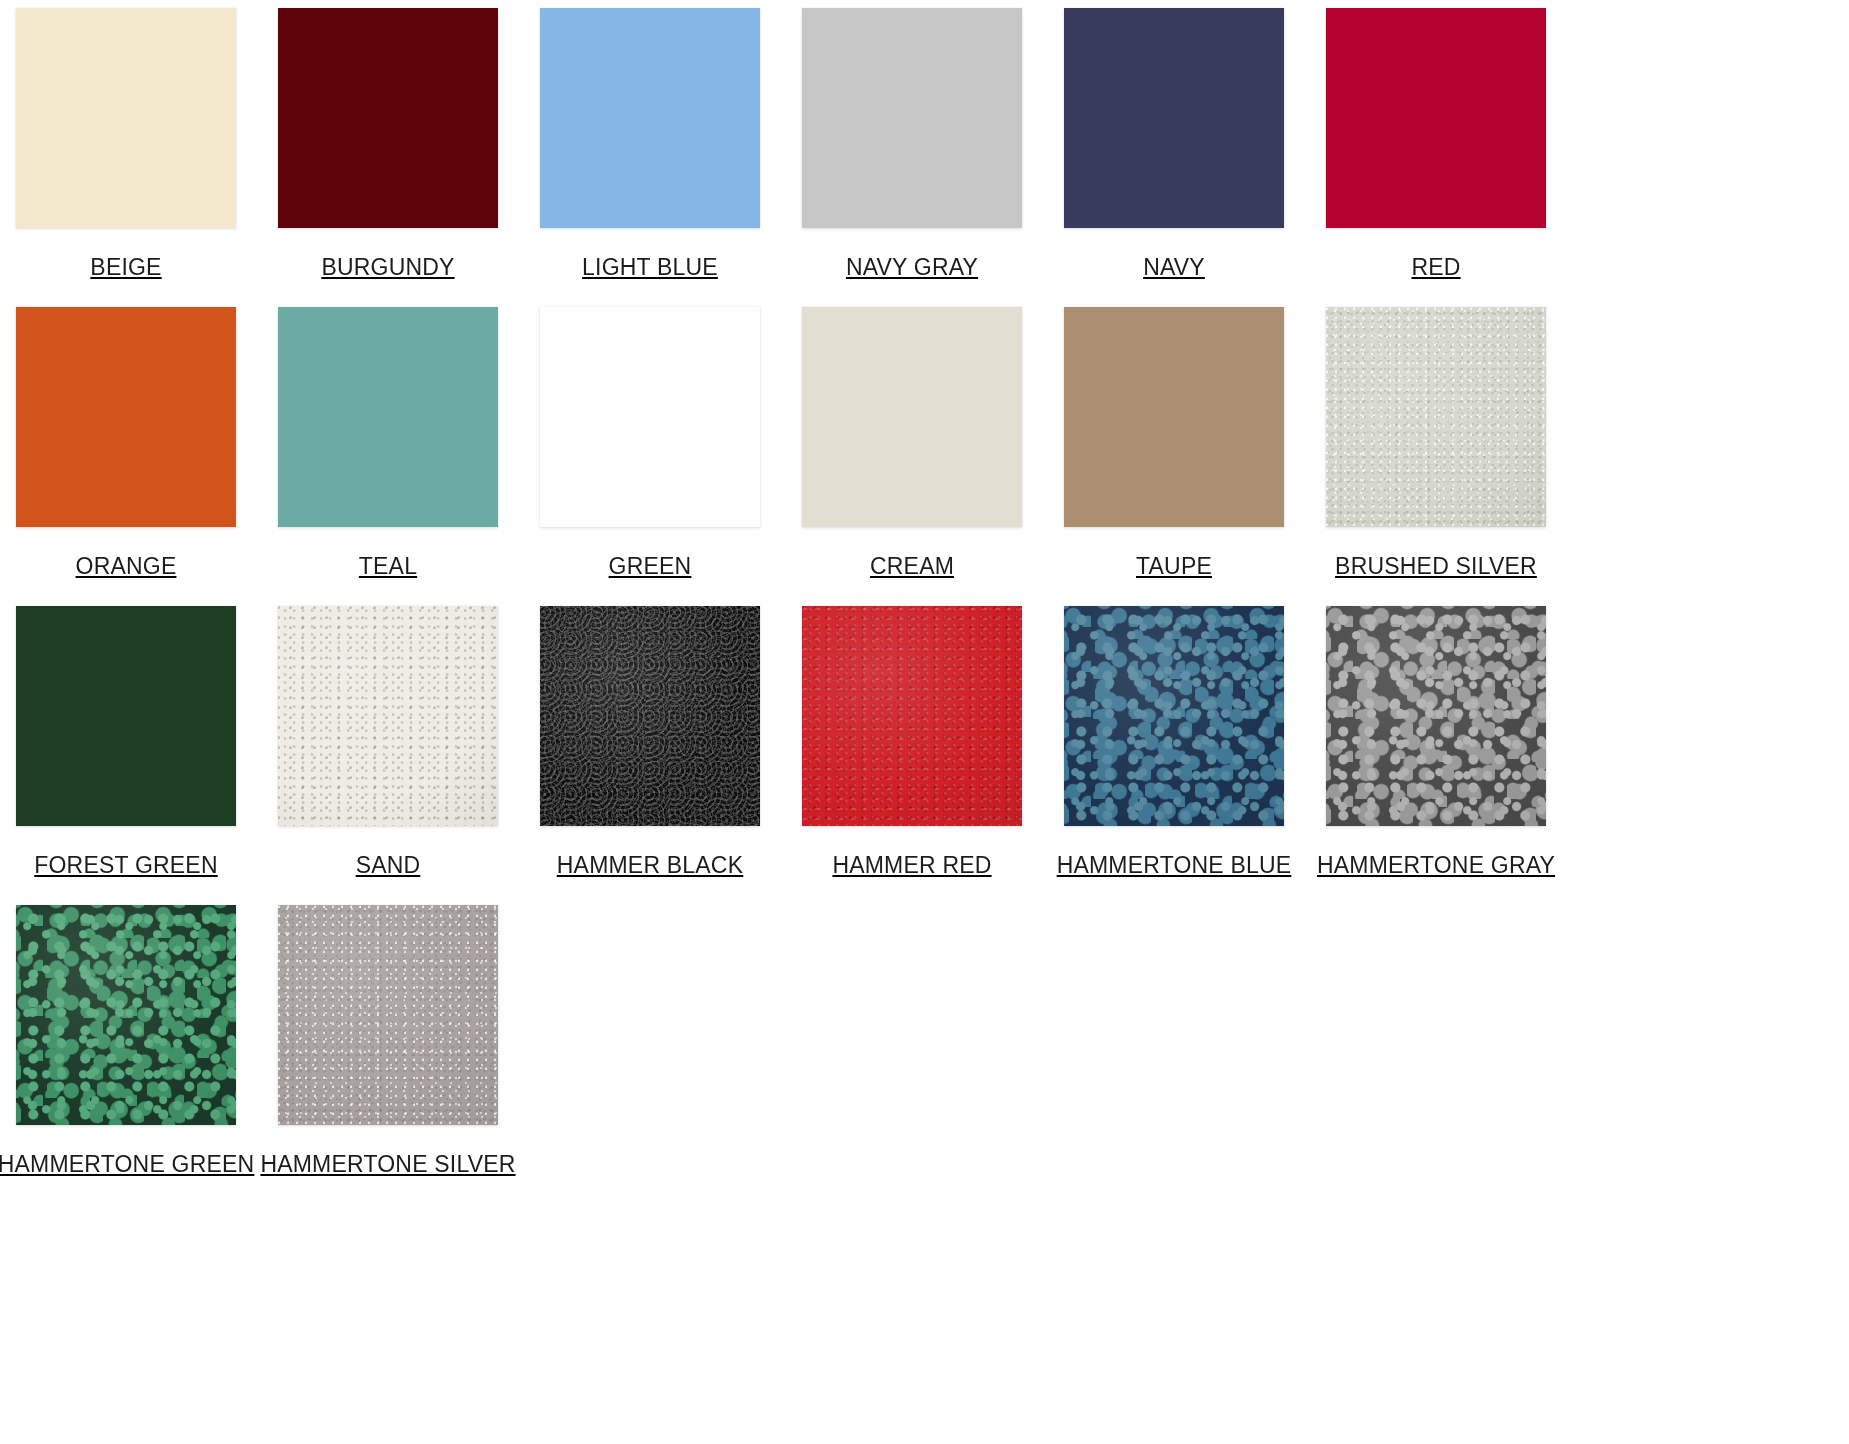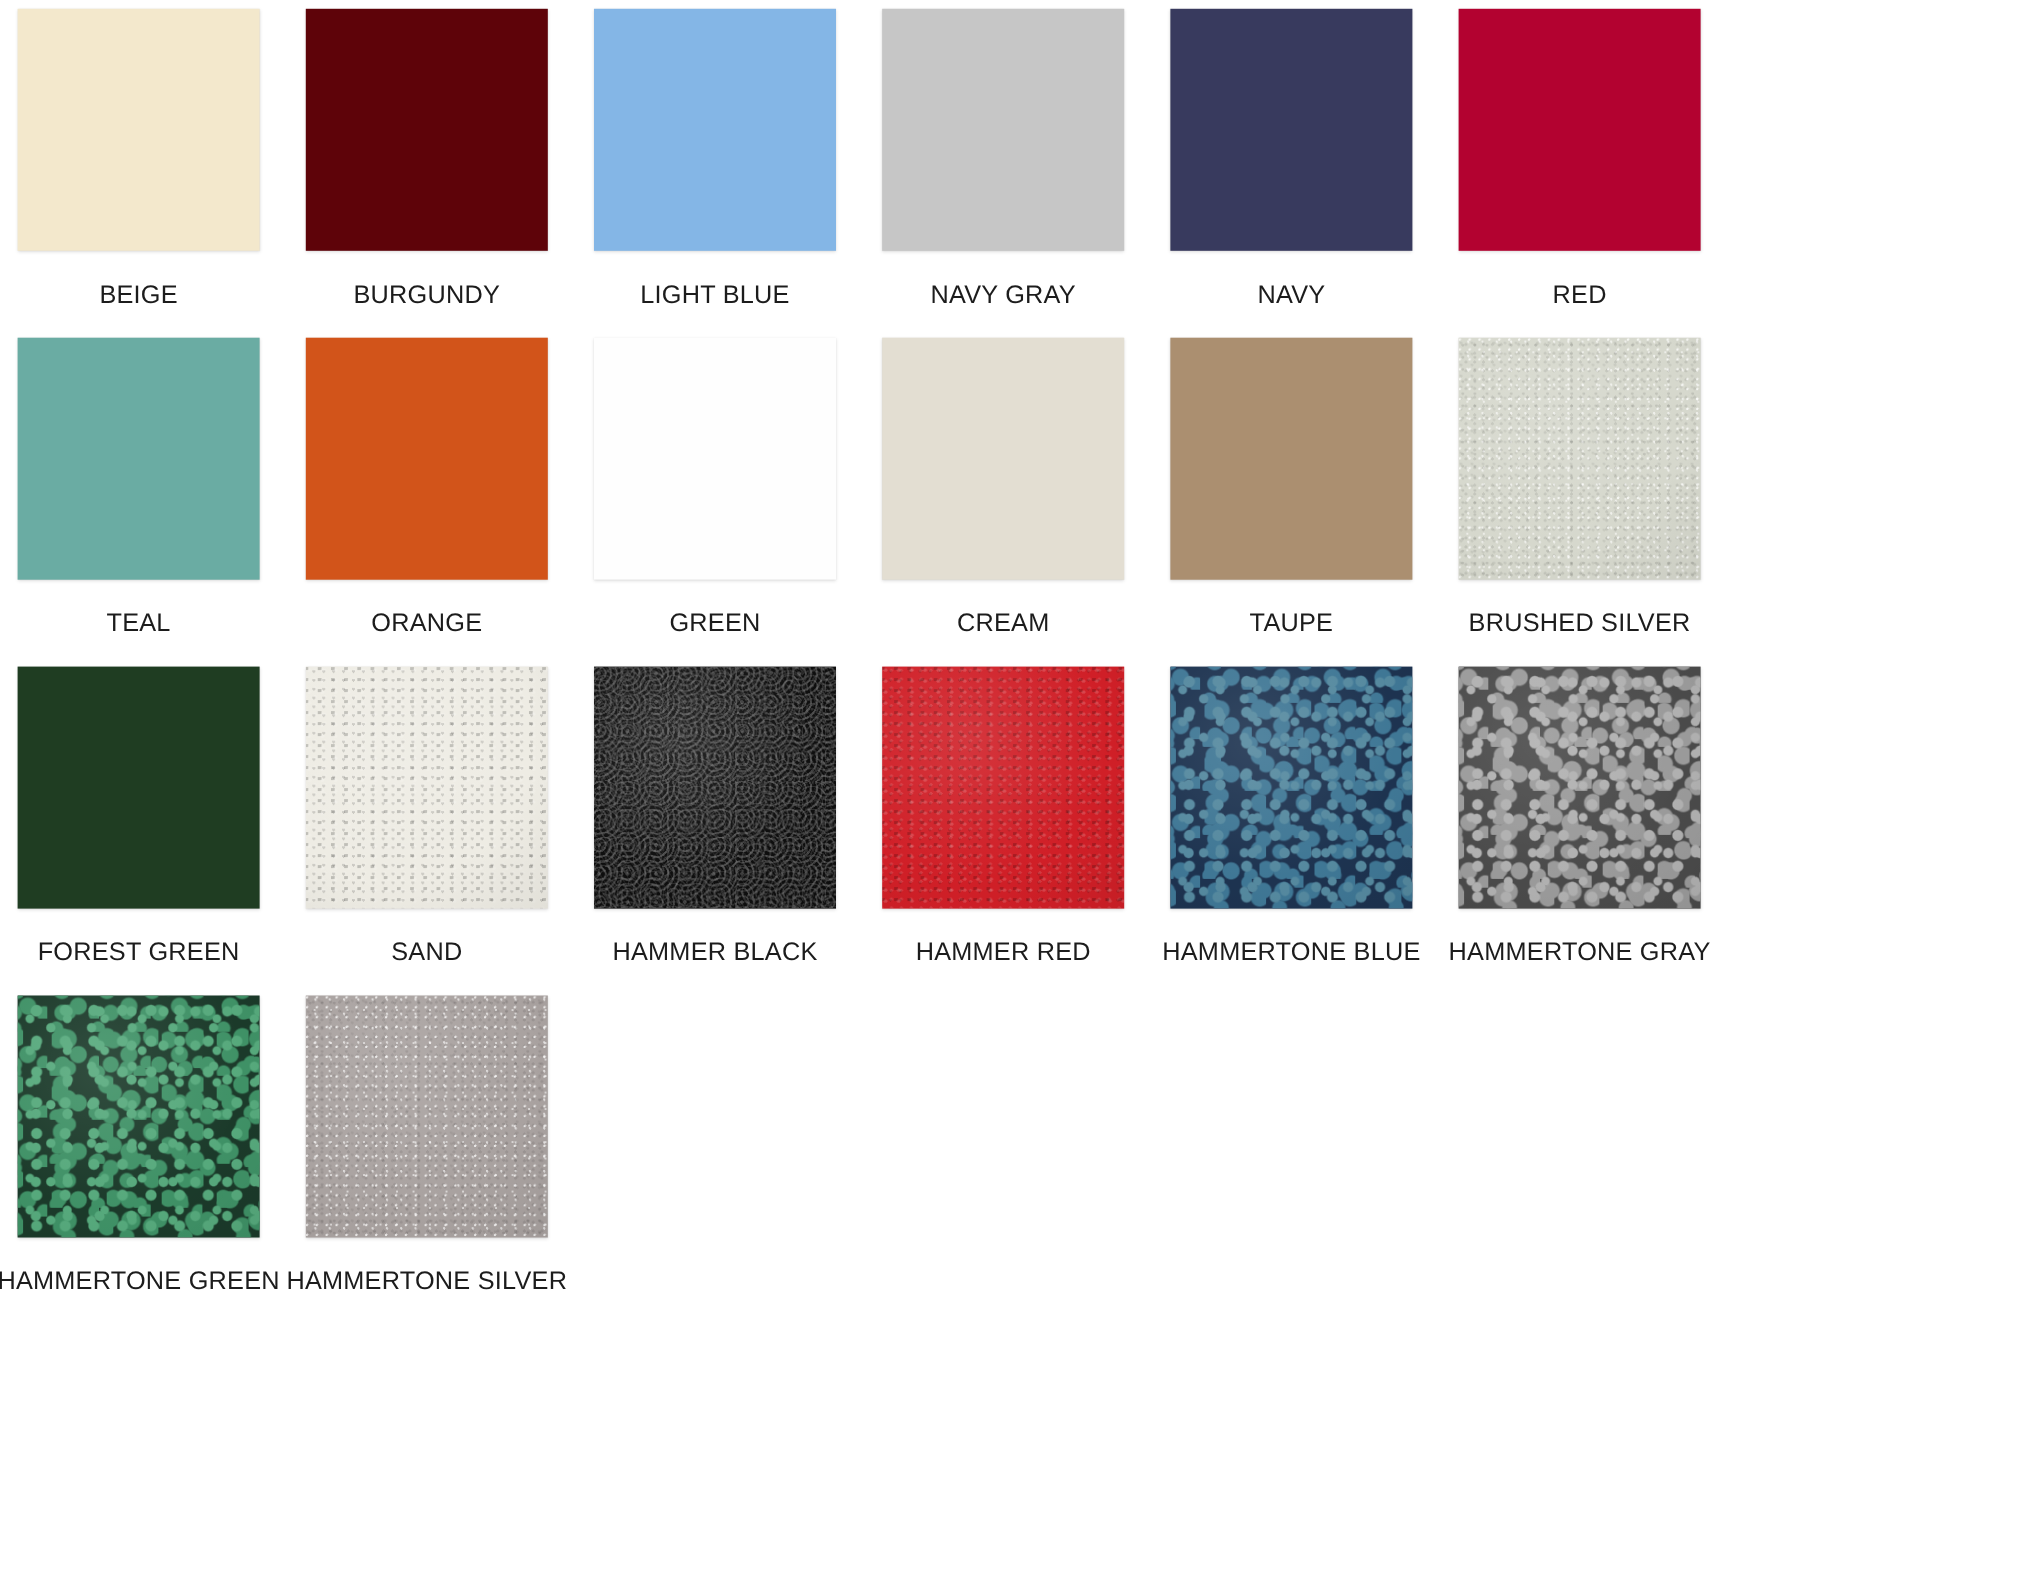--- a/index.html
+++ b/index.html
@@ -20,20 +20,21 @@
     width: 1849px;
     height: 1444px;
     box-sizing: border-box;
     padding: 8px 0 0 16px;
     display: grid;
     grid-template-columns: repeat(6, 220px);
     grid-auto-rows: 299px;
     column-gap: 42px;
     row-gap: 0px;
     align-content: start;
+    text-decoration: underline;
   }
 
   .swatch-cell {
     position: relative;
     width: 220px;
     display: flex;
     flex-direction: column;
     align-items: center;
   }
 
@@ -154,28 +155,28 @@
     </div>
     <div class="swatch-cell">
       <div class="swatch-chip" style="background: rgb(56, 58, 94);"></div>
       <div class="swatch-label">NAVY</div>
     </div>
     <div class="swatch-cell">
       <div class="swatch-chip" style="background: rgb(179, 2, 48);"></div>
       <div class="swatch-label">RED</div>
     </div>
     <div class="swatch-cell">
+      <div class="swatch-chip" style="background: rgb(210, 84, 26);"></div>
+      <div class="swatch-label">ORANGE</div>
+    </div>
+    <div class="swatch-cell">
       <div class="swatch-chip" style="background: rgb(106, 172, 163);"></div>
       <div class="swatch-label">TEAL</div>
     </div>
     <div class="swatch-cell">
-      <div class="swatch-chip" style="background: rgb(210, 84, 26);"></div>
-      <div class="swatch-label">ORANGE</div>
-    </div>
-    <div class="swatch-cell">
       <div class="swatch-chip" style="background: rgb(254, 254, 254);"></div>
       <div class="swatch-label">GREEN</div>
     </div>
     <div class="swatch-cell">
       <div class="swatch-chip" style="background: rgb(227, 222, 210);"></div>
       <div class="swatch-label">CREAM</div>
     </div>
     <div class="swatch-cell">
       <div class="swatch-chip" style="background: rgb(171, 143, 112);"></div>
       <div class="swatch-label">TAUPE</div>

